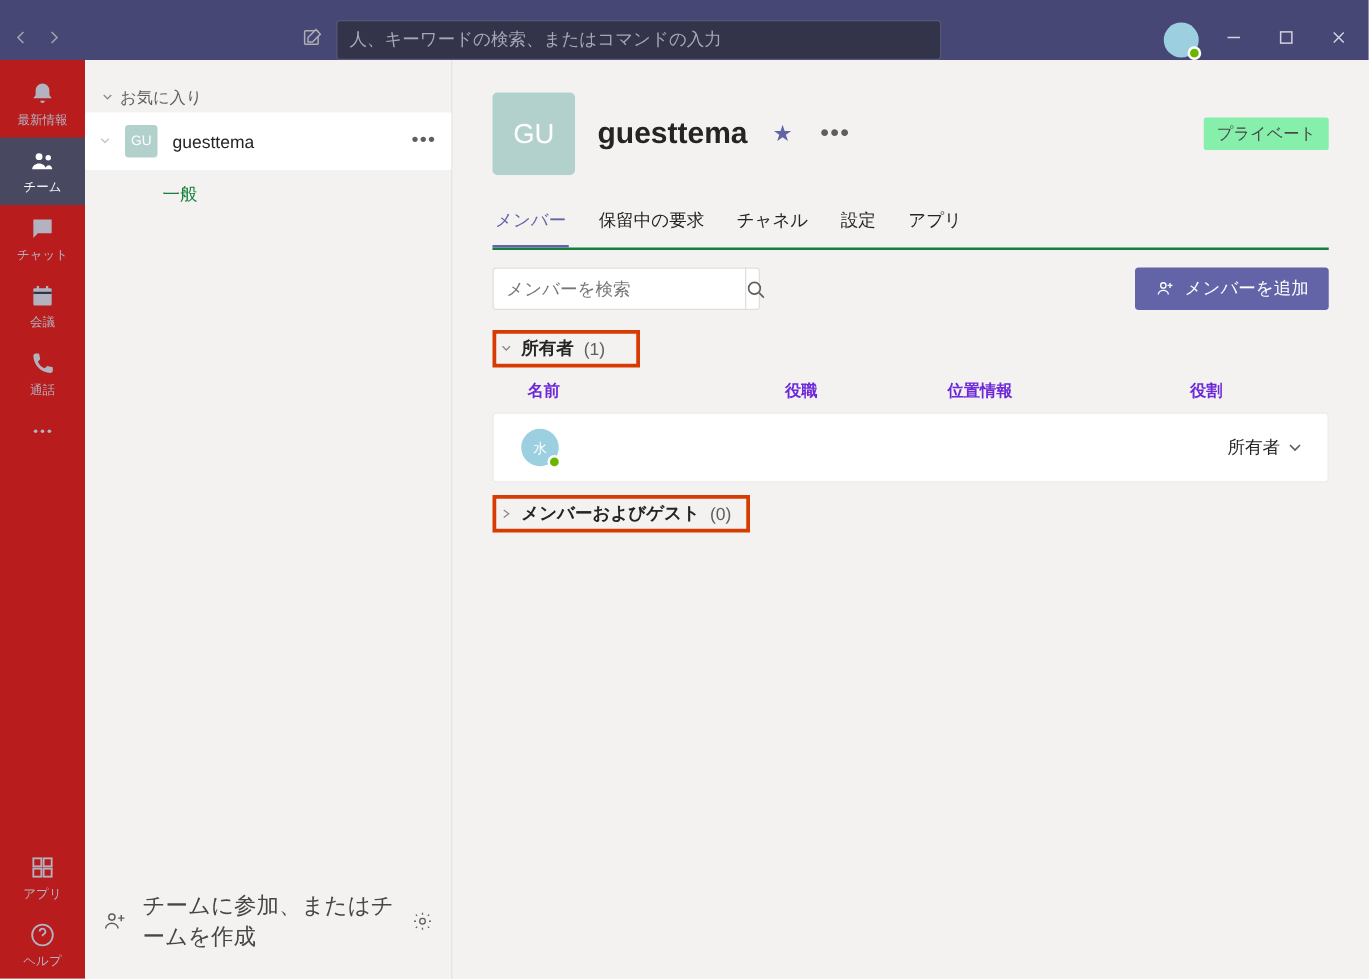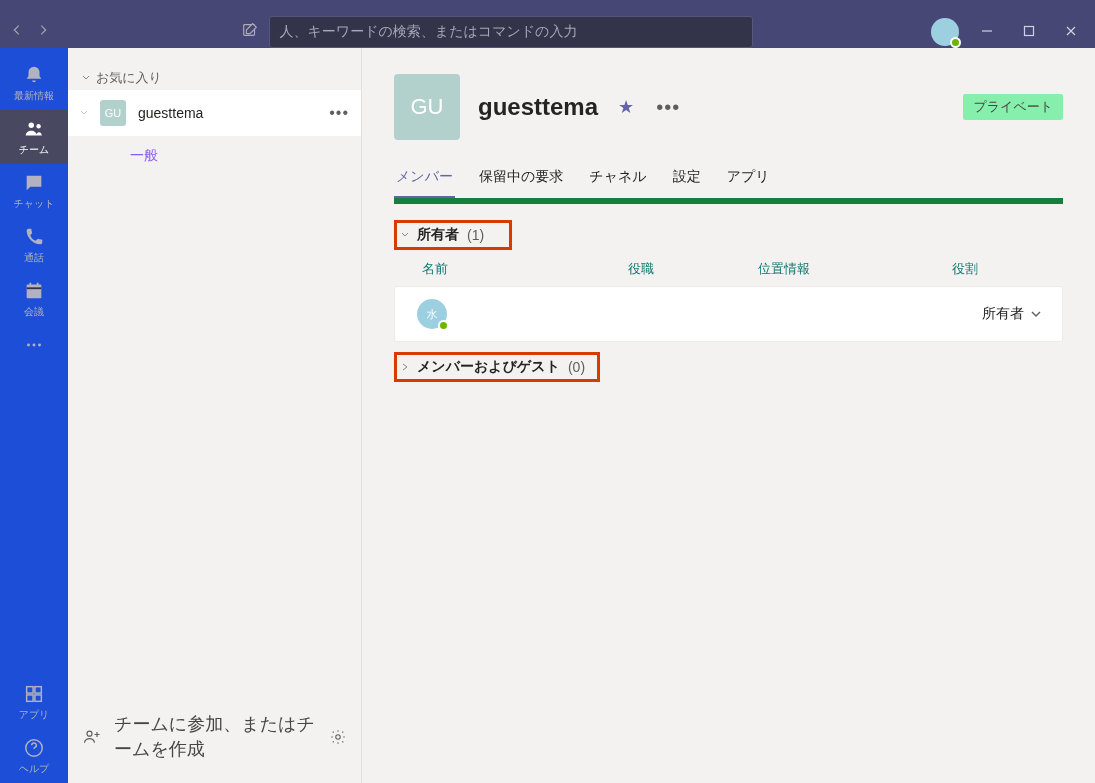--- a/index.html
+++ b/index.html
@@ -34,21 +34,21 @@
   }
   .presence-dot {
     position: absolute; right: -2px; bottom: -2px; width: 11px; height: 11px;
     border-radius: 50%; background: #6bb700; border: 2px solid #fff;
   }
   .win-controls { display: flex; align-items: center; gap: 30px; margin-right: 8px; }
   .win-controls svg { width: 12px; height: 12px; stroke: #d1d1e0; }
 
   
   .rail {
-    width: 68px; background: #1d4ed8; color: #b2b2c0;
+    width: 68px; background: #b91c1c; color: #b2b2c0;
     display: flex; flex-direction: column; align-items: center;
     padding-top: 8px;
   }
   .rail-item {
     width: 68px; height: 54px; display: flex; flex-direction: column;
     align-items: center; justify-content: center; font-size: 10px; gap: 3px;
     cursor: pointer;
   }
   .rail-item.active { background: #484860; color: #fff; }
   .rail-item svg { width: 22px; height: 22px; }
@@ -71,21 +71,21 @@
   }
   .team-row .tri { opacity: .5; }
   .team-avatar {
     width: 26px; height: 26px; border-radius: 3px; background: #b2d1cc;
     color: #fff; font-size: 11px; display: flex; align-items: center; justify-content: center;
   }
   .team-name { font-size: 14px; color: #252423; flex: 1; }
   .more-dots { color: #605e5c; letter-spacing: 1px; font-size: 16px; }
   .channel-row {
     height: 40px; display: flex; align-items: center; padding-left: 62px;
-    font-size: 14px; color: #8b5cf6;
+    font-size: 14px; color: #15803d;
   }
   .join-create {
     margin-top: auto; padding: 16px 14px 22px; display: flex; align-items: center;
     gap: 12px; font-size: 18px; color: #484644;
   }
   .join-create .text { flex: 1; line-height: 1.35; }
   .join-create svg { flex-shrink: 0; }
 
   
   .main {
@@ -99,21 +99,21 @@
     color: #fff; font-size: 22px; font-weight: 400;
   }
   .team-title { font-size: 24px; font-weight: 700; color: #252423; }
   .star { color: #6264a7; font-size: 18px; margin-left: 2px; }
   .hdr-dots { color: #605e5c; font-size: 20px; letter-spacing: 1px; margin-left: 4px; }
   .private-badge {
     margin-left: auto; background: #86efac; color: #484644;
     font-size: 13px; padding: 4px 10px; border-radius: 2px;
   }
 
-  .tabs { display: flex; gap: 22px; margin-top: 28px; border-bottom: 6px solid #15803d; }
+  .tabs { display: flex; gap: 22px; margin-top: 28px; border-bottom: 2px solid #15803d; }
   .tab {
     font-size: 14px; color: #252423; padding: 0 2px 10px; cursor: pointer;
     border-bottom: 2px solid transparent;
   }
   .tab.active { color: #6264a7; border-bottom-color: #6264a7; }
 
   .member-controls { display: flex; align-items: center; gap: 12px; margin-top: 14px; }
   .search-members {
     display: flex; align-items: center; background: #fff; border: 1px solid #e1dfdd;
     border-radius: 3px; height: 34px; width: 214px;
@@ -135,21 +135,21 @@
     display: inline-flex; align-items: center; gap: 8px; margin-top: 16px;
     font-size: 14px; color: #252423; font-weight: 700; padding: 4px 8px 4px 4px;
   }
   .section-header .count { font-weight: 400; color: #605e5c; }
   .red-box { border: 3px solid #d83b01; }
 
   .owners-box { width: 118px; height: 30px; display:flex; align-items:center; }
   .guests-box { width: 206px; height: 30px; margin-top: 10px; display:flex; align-items:center; }
 
   .col-headers {
-    display: flex; padding: 10px 4px 8px 28px; font-size: 13px; color: #0f766e;
+    display: flex; padding: 10px 4px 8px 28px; font-size: 13px; color: #6d28d9; font-weight: bold;
   }
   .col-name { width: 206px; }
   .col-role { width: 130px; }
   .col-loc  { width: 194px; }
   .col-assign { flex: 1; }
 
   .owner-row {
     background: #fff; border: 1px solid #edebe9; border-radius: 3px;
     height: 56px; display: flex; align-items: center; padding: 0 20px 0 22px;
     font-size: 14px; color: #252423;
@@ -227,32 +227,32 @@
       <span class="rail-label">チーム</span>
     </div>
     <div class="rail-item">
       <svg viewBox="0 0 24 24" fill="currentColor">
           <path d="M4 4h16v12H8l-4 4z"></path>
         </svg>
       <span class="rail-label">チャット</span>
     </div>
     <div class="rail-item">
       <svg viewBox="0 0 24 24" fill="currentColor">
-          <path d="M6 3c-1 0-2 1-2 2 0 8 7 15 15 15 1 0 2-1 2-2v-3l-5-1-2 2c-3-1-5-3-6-6l2-2-1-5z"></path>
-        </svg>
-      <span class="rail-label">通話</span>
-    </div>
-    <div class="rail-item">
-      <svg viewBox="0 0 24 24" fill="currentColor">
           <rect x="4" y="5" width="16" height="15" rx="1"></rect>
           <path d="M4 9h16" stroke="#33344a" stroke-width="2"></path>
           <rect x="7" y="3" width="2" height="4"></rect>
           <rect x="15" y="3" width="2" height="4"></rect>
         </svg>
       <span class="rail-label">会議</span>
+    </div>
+    <div class="rail-item">
+      <svg viewBox="0 0 24 24" fill="currentColor">
+          <path d="M6 3c-1 0-2 1-2 2 0 8 7 15 15 15 1 0 2-1 2-2v-3l-5-1-2 2c-3-1-5-3-6-6l2-2-1-5z"></path>
+        </svg>
+      <span class="rail-label">通話</span>
     </div>
     <div class="rail-item" style="height:38px">
       <svg viewBox="0 0 24 24" fill="currentColor">
           <circle cx="6" cy="12" r="1.6"></circle>
           <circle cx="12" cy="12" r="1.6"></circle>
           <circle cx="18" cy="12" r="1.6"></circle>
         </svg>
     </div>
     <div class="rail-spacer"></div>
     <div class="rail-item">
@@ -316,20 +316,39 @@
     </div>
 
     <div class="tabs">
       <div class="tab active">メンバー</div>
       <div class="tab">保留中の要求</div>
       <div class="tab">チャネル</div>
       <div class="tab">設定</div>
       <div class="tab">アプリ</div>
     </div>
 
+    <div class="member-controls">
+      <div class="search-members">
+        <input placeholder="メンバーを検索" style="">
+        <div class="search-btn">
+          <svg width="15" height="15" viewBox="0 0 16 16" fill="none" stroke="#605e5c" stroke-width="1.4">
+              <circle cx="7" cy="7" r="5"></circle>
+              <path d="M11 11l4 4"></path>
+            </svg>
+        </div>
+      </div>
+      <div class="add-member-btn">
+        <svg width="16" height="16" viewBox="0 0 24 24" fill="none" stroke="#fff" stroke-width="1.6">
+          <circle cx="10" cy="8" r="3.2"></circle>
+            <path d="M4 19c0-3 3-5 6-5s6 2 6 5"></path>
+            <path d="M18 5v6M15 8h6"></path>
+        </svg>
+        <span>メンバーを追加</span>
+      </div>
+    </div>
 
     <div class="section-header red-box owners-box">
       <svg class="tri-svg" viewBox="0 0 8 8">
           <path d="M1 2l3 3 3-3" fill="none" stroke="#8a8886" stroke-width="1"></path>
         </svg>
       <span>所有者</span>
         <span class="count">(1)</span>
     </div>
 
     <div class="col-headers">

